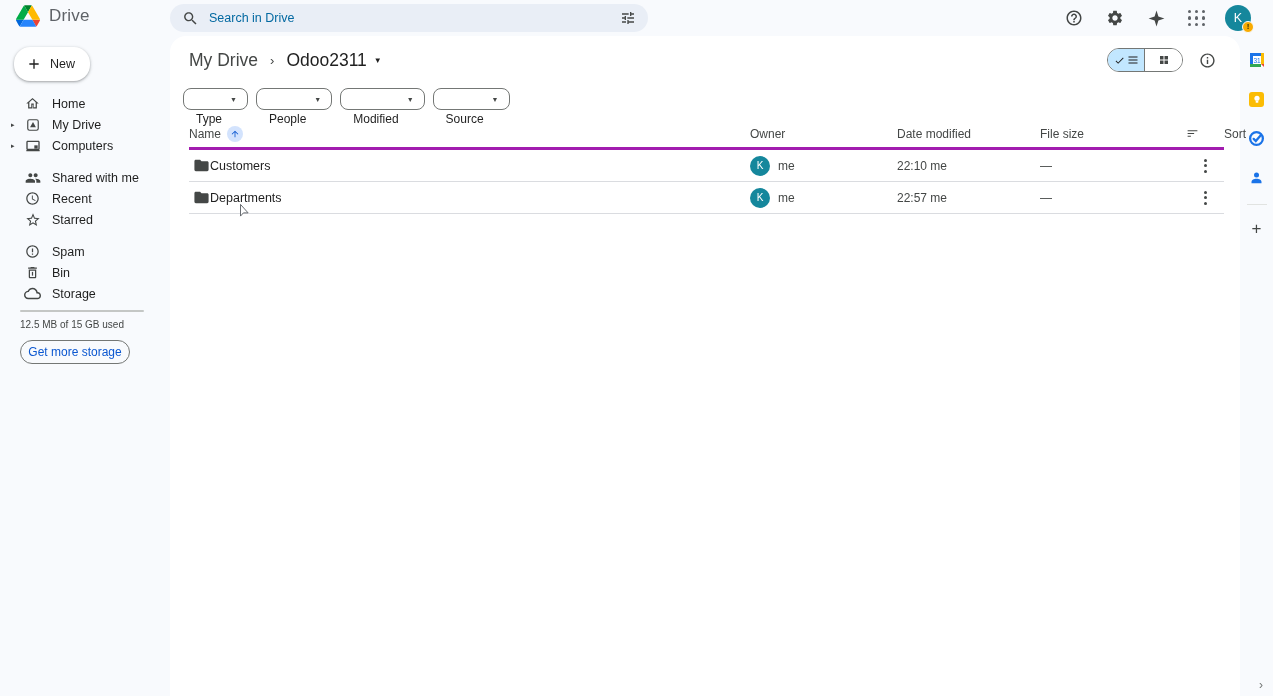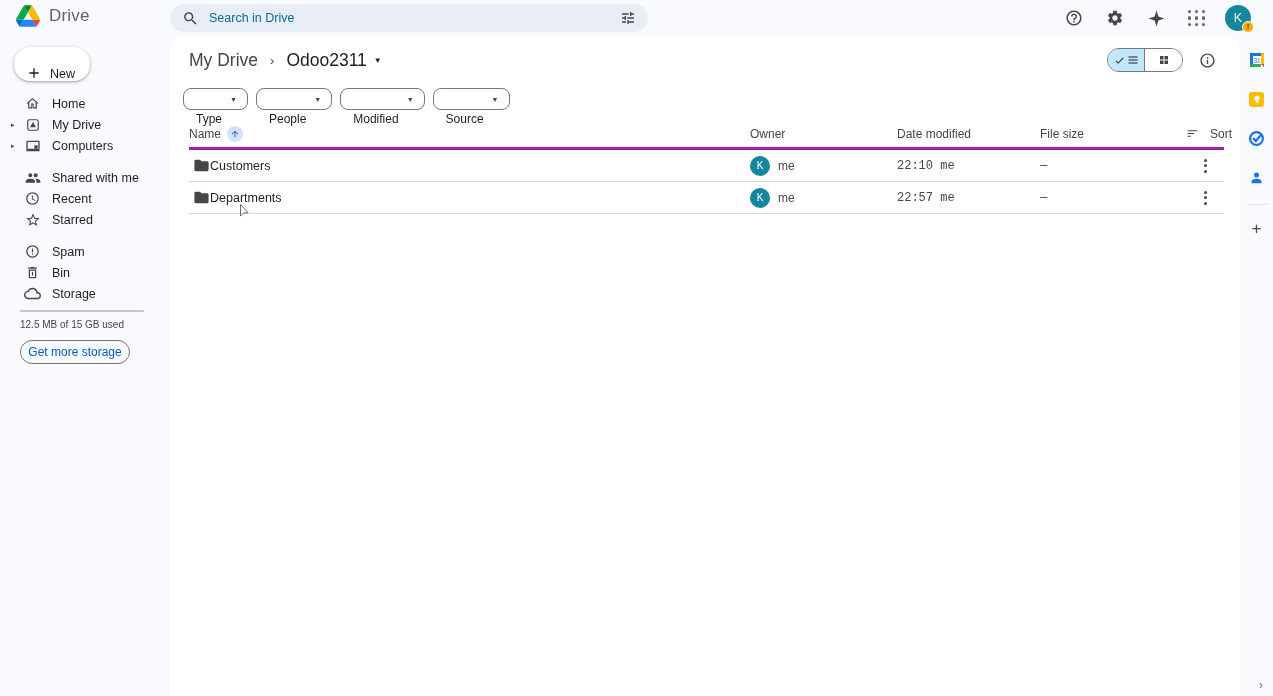--- a/index.html
+++ b/index.html
@@ -31,21 +31,21 @@
     background:#f9ab00; border:1.5px solid #f8fafd; color:#3c2f00; font-size:8px; font-weight:bold;
     display:flex; align-items:center; justify-content:center; line-height:1;
   }
   .apps-grid { display:grid; grid-template-columns:repeat(3,4px); grid-gap:3px; }
   .apps-grid i { width:3.4px; height:3.4px; border-radius:50%; background:#5f6368; display:block; }
 
   
   .sidebar { position:absolute; top:36px; left:0; width:170px; bottom:0; }
   .new-btn {
     position:absolute; left:14px; top:11px; height:34px; padding:0 15px 0 12px;
-    background:#fff; border-radius:16px; display:flex; align-items:flex-end; gap:8px;
+    background:#fff; border-radius:16px; display:flex; align-items:center; gap:8px;
     box-shadow:0 1px 2px rgba(60,64,67,.3), 0 1px 3px 1px rgba(60,64,67,.15); cursor:pointer;
   }
   .new-btn .lbl { font-size:12.5px; font-weight:500; color:#1f1f1f; }
   .nav { position:absolute; top:57px; left:0; right:8px; }
   .nav-item {
     height:21px; display:flex; align-items:center; padding-left:24px; position:relative;
     border-radius:0 16px 16px 0; cursor:pointer;
   }
   .nav-item .caret { position:absolute; left:11px; font-size:7px; color:#444746; }
   .nav-item .nicon { width:17px; display:flex; justify-content:center; }
@@ -80,26 +80,26 @@
     display:flex; align-items:center; gap:8px; padding:0 10px 0 12px; cursor:pointer;
   }
   .chip .clabel { font-size:12px; color:#1f1f1f;margin-top:39px; }
   .chip .dd { font-size:7px; color:#444746; }
 
   .filelist { position:absolute; top:84px; left:19px; right:16px; }
   .grid-cols { display:grid; grid-template-columns:561px 147px 143px 146px 1fr; align-items:center; }
   .thead { height:30px; border-bottom:3px solid #a21caf; font-size:12px; color:#444746; font-weight:400; }
   .th-name { display:flex; align-items:center; gap:6px; cursor:pointer; }
   .sort-circle { width:16px; height:16px; border-radius:50%; background:#d3e3fd; display:flex; align-items:center; justify-content:center; }
-  .th-sort { display:flex; align-items:center; gap:11px; cursor:pointer; }
+  .th-sort { display:flex; align-items:center; gap:25px; cursor:pointer; }
   .trow { height:32px; border-bottom:1px solid #dadce0; cursor:pointer; }
   .cell-name { display:flex; align-items:center; font-size:12.5px; font-weight:500; color:#1f1f1f; padding-left:4px; }
   .cell-owner { display:flex; align-items:center; gap:8px; font-size:12px; color:#444746; }
   .owner-avatar { width:20px; height:20px; border-radius:50%; background:#15879c; color:#fff; font-size:10px; display:flex; align-items:center; justify-content:center; }
-  .cell-dim { font-size:12px; color:#444746;font-family:Liberation Mono, monospace; }
+  .cell-dim { font-size:12px; color:#444746; }
   .cell-menu { display:flex; justify-content:center; }
   .dots { display:flex; flex-direction:column; gap:2.5px; padding:4px; cursor:pointer; }
   .dots i { width:3px; height:3px; border-radius:50%; background:#444746; display:block; }
 
   
   .rail { position:absolute; top:36px; right:0; width:33px; bottom:0; display:flex; flex-direction:column; align-items:center; }
   .rail-icon { width:26px; height:30px; display:flex; align-items:center; justify-content:center; margin-top:9px; cursor:pointer; }
   .rail-divider { width:20px; height:1px; background:#e1e3e1; margin-top:12px; }
   .rail-plus { margin-top:15px; font-size:17px; color:#444746; cursor:pointer; line-height:1; }
   .rail-bottom { position:absolute; bottom:4px; right:10px; font-size:12px; color:#747775; cursor:pointer; }

